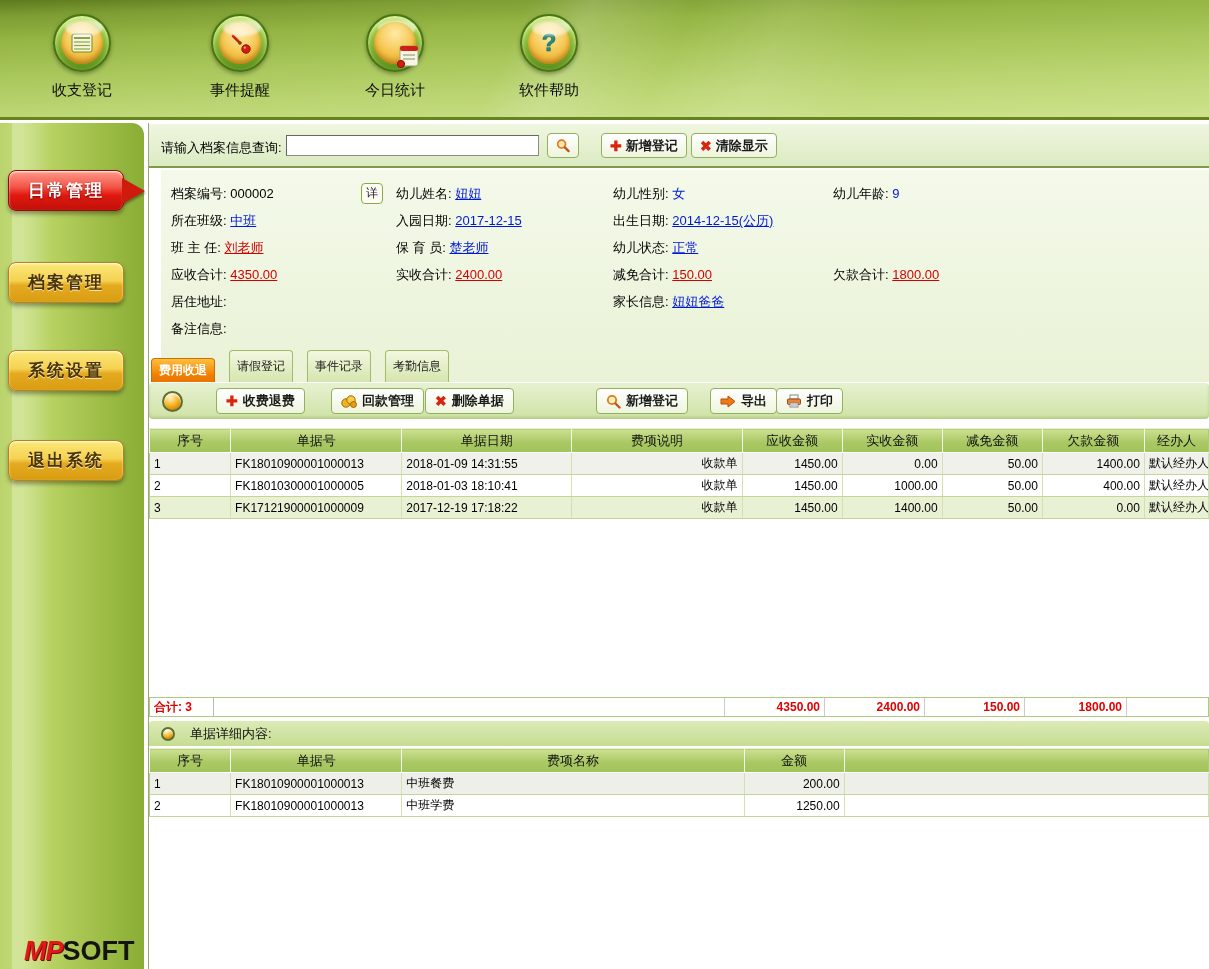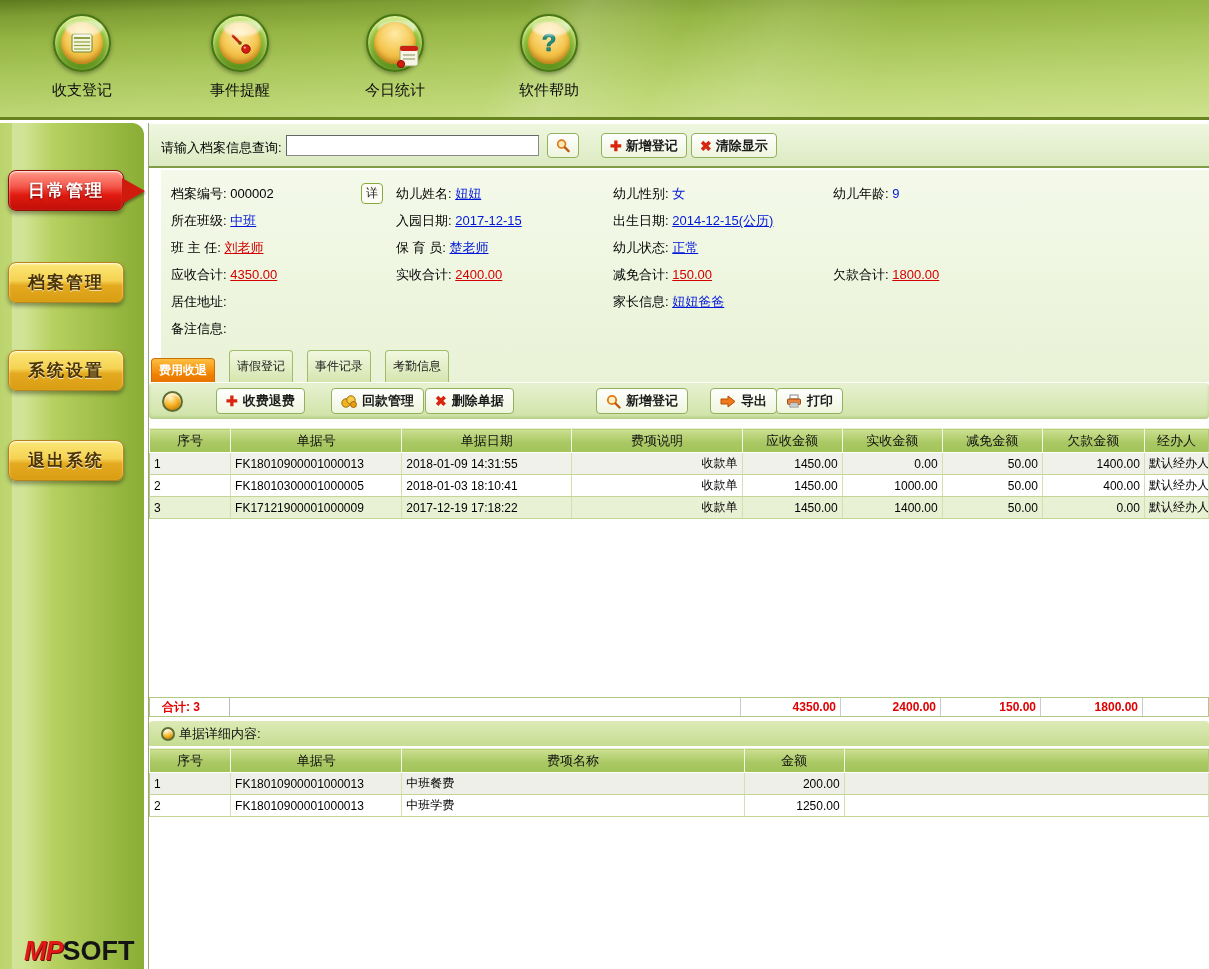--- a/index.html
+++ b/index.html
@@ -113,31 +113,31 @@
   .fee-table tbody tr:nth-child(2) td { background:#ffffff; }
   .fee-table tbody tr:nth-child(3) td { background:#e9f1d4; }
   .dt-table tbody tr:nth-child(1) td { background:#efefea; }
   .dt-table tbody tr:nth-child(2) td { background:#ffffff; }
   td.num { text-align:right; }
   table { border:1px solid #b0c882; }
 
   
   .totals { position:absolute; left:0; top:574px; width:1060px; height:20px; background:#fff;
        border:1px solid #b0c882; display:flex; align-items:center; font-size:12px; font-weight:bold; }
-  .totals .t-label { width:80px; padding-left:12px; color:#e00000; border-right:1px solid #bbb; height:100%; display:flex; align-items:center; }
+  .totals .t-label { width:64px; padding-left:4px; color:#e00000; border-right:1px solid #bbb; height:100%; display:flex; align-items:center; }
   .totals .t-gap { width:510px; height:100%; }
   .totals .t-cell { height:100%; display:flex; align-items:center; justify-content:flex-end;
        padding-right:4px; color:#e00000; border-left:1px solid #ccc; }
   .totals .t1{width:100px}.totals .t2{width:100px}.totals .t3{width:100px}.totals .t4{width:102px}
   .totals .t-tail { flex:1; border-left:1px solid #ccc; height:100%; }
 
   
   .sect { position:absolute; left:0; top:597px; width:1060px; height:26px;
        background:linear-gradient(#dcebb6,#c6dc92); border-radius:4px 4px 0 0;
-       border-top:1px solid #fff; display:flex; align-items:center; }
+       border-top:1px solid #fff; display:flex; align-items:center;gap:11px; }
   .sect .title { font-size:13px; color:#111; }
 
   svg { display:block; }
 </style>
 </head>
 <body>
 
 <div class="banner">
   <div class="bn-item" style="left:44px">
     <div class="bn-circle">

